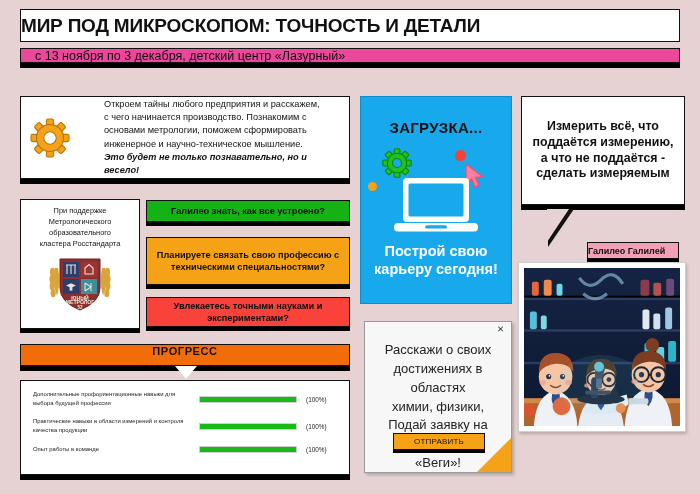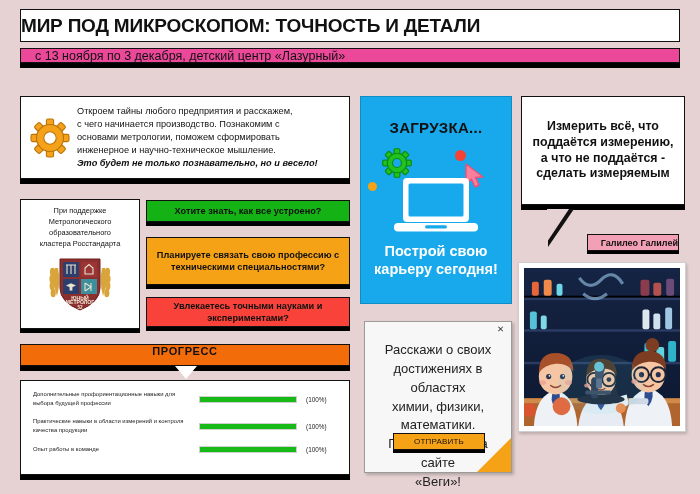--- a/index.html
+++ b/index.html
@@ -31,21 +31,21 @@
   .hdr-sub span { font-size: 12.5px; color: #111; padding-left: 14px; }
 
   
   .intro {
     position: absolute; left: 20px; top: 96px; width: 330px; height: 83px;
     background: #fff; border: 1px solid #111;
     display: flex; align-items: center; padding: 4px 8px 4px 6px;
     box-shadow: 0 5px 0 0 #000;
   }
   .intro-gear { width: 46px; flex: 0 0 46px; display:flex; align-items:center; justify-content:center; }
-  .intro-txt { font-size: 9.2px; line-height: 1.42; color: #111; padding-left: 4px; }
+  .intro-txt { font-size: 9.2px; line-height: 1.42; color: #111; padding-left: 4px; margin-left: 27px; }
   .intro-txt .em { font-style: italic; font-weight: 600; display:block; }
 
   
   .blue {
     position: absolute; left: 360px; top: 96px; width: 152px; height: 208px;
     background: #18a9ec; border: 1px solid #0f8dc6;
     display: flex; flex-direction: column; align-items: center;
   }
   .blue-top { font-size: 15px; font-weight: bold; color: #111; margin-top: 22px; letter-spacing: 0.3px; }
   .blue-art { position: relative; width: 152px; height: 100px; margin-top: 4px; }
@@ -62,23 +62,23 @@
   .quote-tail {
     position: absolute; left: 548px; top: 209px; width: 0; height: 0;
     border-left: 0 solid transparent; border-right: 26px solid transparent;
     border-top: 38px solid #111;
   }
   .quote-tail::after {
     content:''; position:absolute; left:-1px; top:-38px;
     border-right: 22px solid transparent; border-top: 33px solid #e6d2d2;
   }
   .author {
-    position: absolute; left: 587px; top: 234px; width: 92px; height: 17px;
+    position: absolute; left: 587px; top: 242px; width: 92px; height: 17px;
     background: #f2a0b5; border: 1px solid #111;
-    display:flex; align-items:center; justify-content:flex-end;
+    display:flex; align-items:center; justify-content:flex-start;
     box-shadow: 0 3px 0 0 #000;
   }
   .author span { font-size: 9px; font-weight: bold; color: #111; }
 
   
   .support {
     position: absolute; left: 20px; top: 199px; width: 120px; height: 130px;
     background: #fff; border: 1px solid #111;
     display:flex; flex-direction: column; align-items:center; padding-top: 5px;
     box-shadow: 0 4px 0 0 #000;
@@ -281,21 +281,21 @@
         </g>
 
         <text x="33" y="47.6" font-family="Liberation Sans, sans-serif" font-size="5.1" font-weight="bold" fill="#f0e9d6" text-anchor="middle">ЮНЫЙ</text>
         <text x="33" y="52.4" font-family="Liberation Sans, sans-serif" font-size="5.1" font-weight="bold" fill="#f0e9d6" text-anchor="middle">МЕТРОЛОГ</text>
         <text x="33" y="57" font-family="Liberation Sans, sans-serif" font-size="4.6" font-weight="bold" fill="#f0e9d6" text-anchor="middle">52</text>
       </svg>
     </div>
   </div>
 
   <div class="qbtn" id="q0" style="background: rgb(20, 178, 20);">
-    <span>Хотите знать, как все устроено?</span>
+    <span>Галилео знать, как все устроено?</span>
   </div>
   <div class="qbtn" id="q1" style="background: rgb(245, 162, 23);">
     <span>Планируете связать свою профессию с техническими специальностями?</span>
   </div>
   <div class="qbtn" id="q2" style="background: rgb(249, 66, 58);">
     <span>Увлекаетесь точными науками и экспериментами?</span>
   </div>
 
   <div class="prog-hdr">
     <span>ПРОГРЕСС</span>
@@ -324,21 +324,20 @@
       <div class="ppct">(100%)</div>
     </div>
   </div>
 
   <div class="cta">
     <div class="cta-x">✕</div>
     <div class="cta-txt">
       <div>Расскажи о своих</div>
       <div>достижениях в областях</div>
       <div><b>химии, физики,</b></div>
-      <div><b>математики.</b></div>
       <div>Подай заявку на сайте</div>
       <div>«Веги»!</div>
     </div>
     <div class="cta-send">
       <span>ОТПРАВИТЬ</span>
     </div>
     <div class="fold"></div>
   </div>
 
   <div class="photo-frame">

